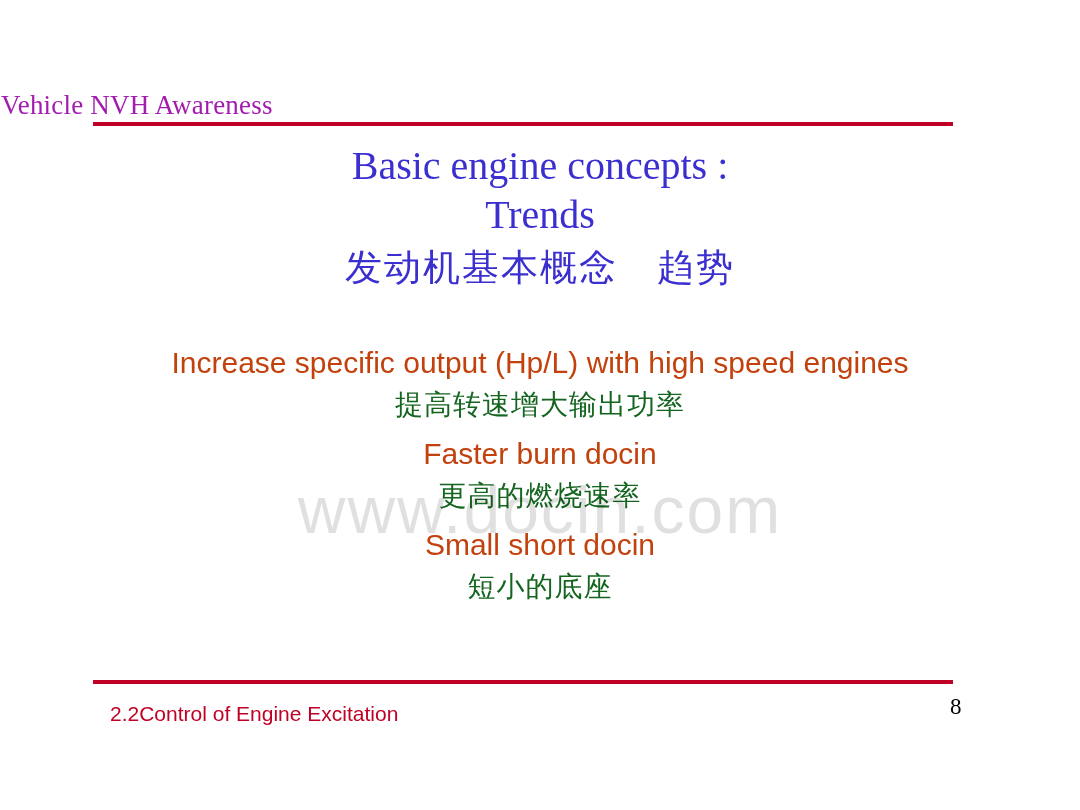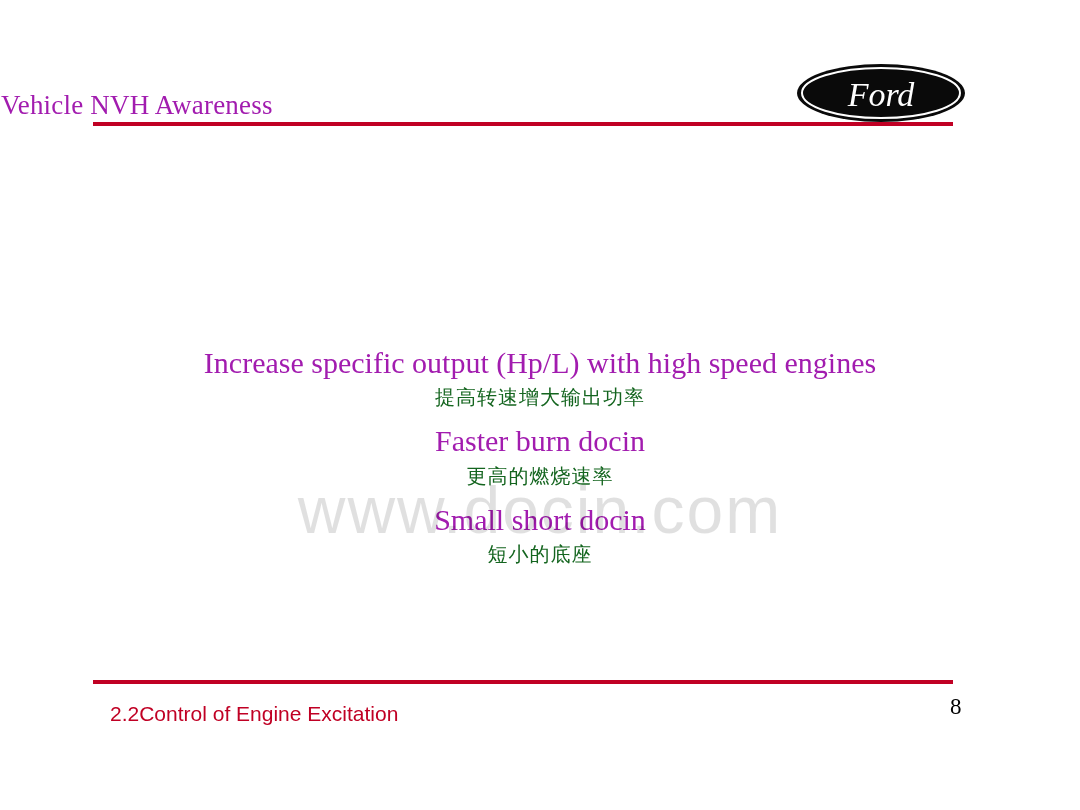--- a/index.html
+++ b/index.html
@@ -80,28 +80,28 @@
 
   
   .body-block {
     position: absolute;
     left: 0;
     top: 342px;
     width: 1080px;
     text-align: center;
   }
   .line-en {
-    font-family: Liberation Serif, serif;
+    font-family: Liberation Sans, sans-serif;
     font-size: 30px;
-    color: #a21caf;
+    color: #c2410c;
     line-height: 1.38;
   }
   .line-cn {
-    font-family: Liberation Mono, monospace;
-    font-size: 20px;
+    font-family: Liberation Serif, serif;
+    font-size: 28px;
     color: #14651f;
     line-height: 1.55;
     letter-spacing: 1px;
   }
   .pair {
     margin-bottom: 6px;
   }
 
   
   .watermark {
@@ -145,28 +145,26 @@
   }
 </style>
 </head>
 <body>
 
 <div class="slide">
 
   <div class="header-title">Vehicle NVH Awareness</div>
   <div class="header-rule"></div>
 
-  <div class="ford-logo">
-    <svg width="172" height="62" viewBox="0 0 172 62" xmlns="http://www.w3.org/2000/svg">
-      <ellipse cx="86" cy="31" rx="84" ry="29" fill="#0a0a0a"></ellipse>
-      <ellipse cx="86" cy="31" rx="79" ry="25" fill="none" stroke="#ffffff" stroke-width="2"></ellipse>
-      <text x="86" y="44" text-anchor="middle" font-family="Liberation Serif, serif" font-style="italic" font-size="34" fill="#ffffff">Ford</text>
-    </svg>
+
+  <div class="title-block">
+    <div class="title-en">Basic engine concepts&nbsp;:</div>
+    <div class="title-en">Trends</div>
+    <div class="title-cn">发动机基本概念　趋势</div>
   </div>
-
 
   <div class="body-block">
     <div class="pair">
       <div class="line-en">Increase specific output (Hp/L) with high speed engines</div>
       <div class="line-cn">提高转速增大输出功率</div>
     </div>
     <div class="pair">
       <div class="line-en">Faster burn docin</div>
       <div class="line-cn">更高的燃烧速率</div>
     </div>

